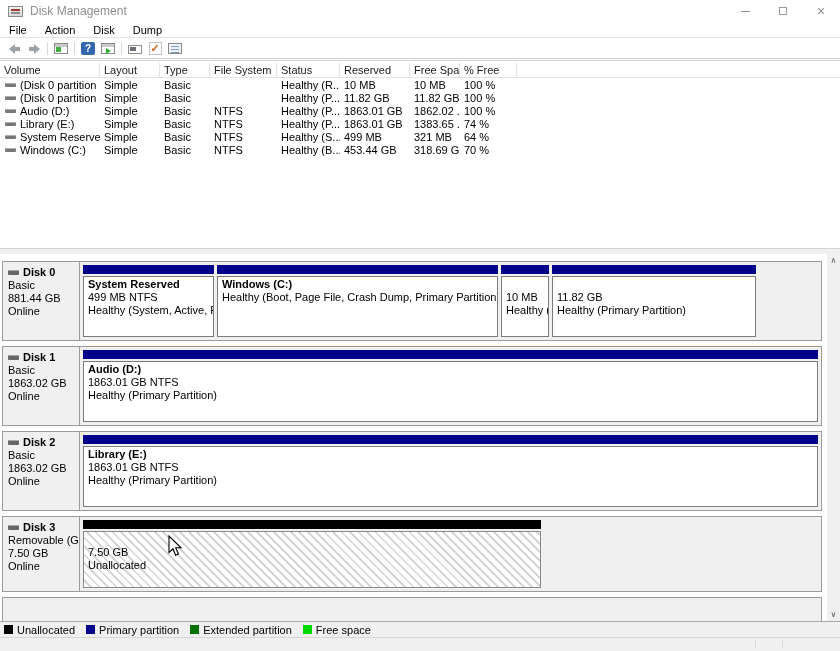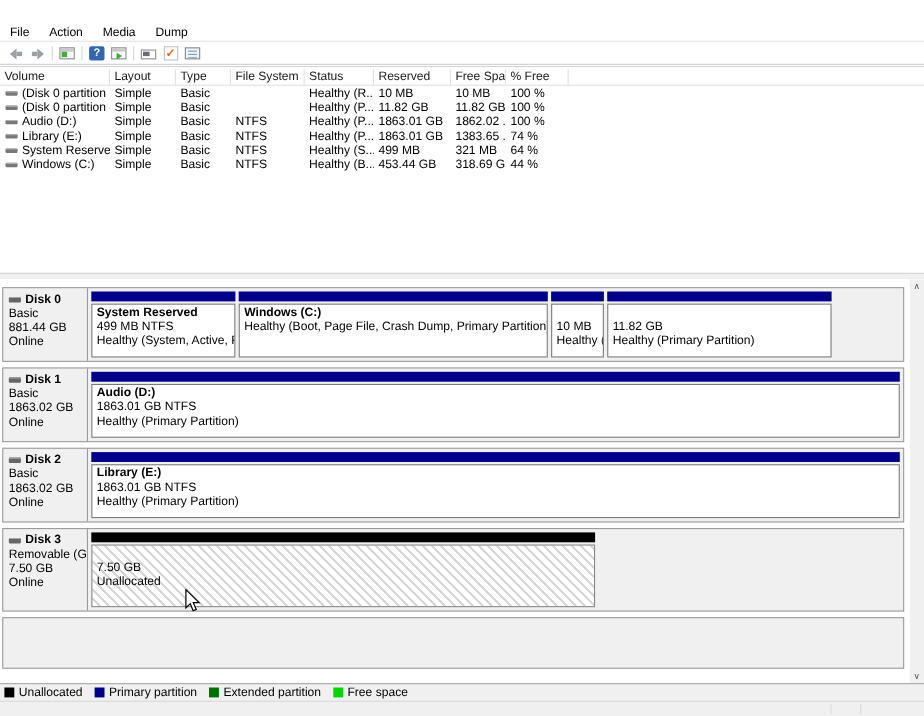--- a/index.html
+++ b/index.html
@@ -55,21 +55,21 @@
   .lv-vol { display:flex; align-items:center; gap:4px; }
   .vol-icon { width:11px; height:4px; background:#787878; border-radius:1px; box-shadow:inset 0 1px 0 #b0b0b0; flex:none; margin-left:1px; }
   
   .splitter { position:absolute; top:248px; left:0; right:0; height:6px; background:#f0f0f0; border-top:1px solid #d4d4d4; }
   
   .graphpane { position:absolute; top:254px; left:0; right:0; height:367px; background:#fff; }
   .scrollbar { position:absolute; top:0; right:0; width:13px; height:100%; background:#f0f0f0; display:flex; flex-direction:column; justify-content:space-between; align-items:center; }
   .sb-arrow { width:13px; height:13px; display:flex; align-items:center; justify-content:center; color:#555; font-size:8px; }
   .disk-row { position:relative; margin-left:2px; width:820px; border:1px solid #9b9b9b; background:#f0f0f0; display:flex; margin-bottom:5px; }
   .row-first { margin-top:7px; }
-  .h72 { height:68px; } .h76 { height:76px; } .h47 { height:47px; }
+  .h72 { height:80px; } .h76 { height:76px; } .h47 { height:47px; }
   .disk-label { width:77px; flex:none; border-right:1px solid #9b9b9b; padding:4px 0 0 5px; }
   .dl-name { font-weight:bold; display:flex; align-items:center; gap:4px; line-height:13px; white-space:nowrap; }
   .disk-icon { width:11px; height:5px; background:#666; border-radius:1px; box-shadow:inset 0 1px 0 #a5a5a5; flex:none; }
   .cd-icon { width:10px; height:10px; border-radius:50%; background:radial-gradient(circle at 50% 50%, #f0f0f0 0 2px, #8f8f8f 2px 3px, #d9d9d9 3px 4px, #8f8f8f 4px 5px, transparent 5px); flex:none; }
   .dl-line { line-height:13px; white-space:nowrap; overflow:hidden; }
   .graph-area { flex:1; display:flex; gap:3px; padding:3px; overflow:hidden; }
   .pt-block { display:flex; flex-direction:column; flex:none; }
   .pt-grow { flex:1; }
   .pt-bar { height:9px; margin-bottom:2px; flex:none; }
   .pt-body { flex:1; border:1px solid #7b7b7b; background:#fff; padding:1px 4px; overflow:hidden; }
@@ -82,25 +82,43 @@
   .legend-item { display:flex; align-items:center; gap:4px; }
   .legend-swatch { width:9px; height:9px; flex:none; }
   .statusbar { position:absolute; top:637px; left:0; right:0; height:14px; background:#f0f0f0; border-top:1px solid #d7d7d7; }
   .sb-sep { position:absolute; top:2px; bottom:2px; width:1px; background:#dcdcdc; }
 </style>
 </head>
 <body>
 
 <div id="app">
 
+  <div class="titlebar">
+    <span class="app-icon">
+        <i></i>
+        <b></b>
+      </span>
+    <span class="title-text">Disk Management</span>
+    <span class="win-controls">
+      <span class="win-btn">
+          <span class="glyph-min"></span>
+        </span>
+      <span class="win-btn">
+          <span class="glyph-max"></span>
+        </span>
+      <span class="win-btn">
+          <span class="glyph-close">×</span>
+        </span>
+    </span>
+  </div>
 
   <div class="menubar">
     <span class="menu-item">File</span>
     <span class="menu-item">Action</span>
-    <span class="menu-item">Media</span>
+    <span class="menu-item">Disk</span>
     <span class="menu-item">Dump</span>
   </div>
 
   <div class="toolbar">
     <span class="tb-btn">
         <span class="arr">
           <span class="arr-head-l"></span>
           <span class="arr-tail"></span>
         </span>
       </span>
@@ -227,21 +245,21 @@
       <span class="lv-cell lv-vol w-volume">
           <span class="vol-icon"></span>
           <span>Windows (C:)</span>
         </span>
       <span class="lv-cell w-layout">Simple</span>
       <span class="lv-cell w-type">Basic</span>
       <span class="lv-cell w-fs">NTFS</span>
       <span class="lv-cell w-status">Healthy (B...</span>
       <span class="lv-cell w-cap">453.44 GB</span>
       <span class="lv-cell w-free">318.69 GB</span>
-      <span class="lv-cell w-pct">44 %</span>
+      <span class="lv-cell w-pct">70 %</span>
     </div>
   </div>
 
   <div class="splitter"></div>
 
   <div class="graphpane">
 
     <div class="disk-row row-first h72">
       <div class="disk-label">
         <div class="dl-name">

